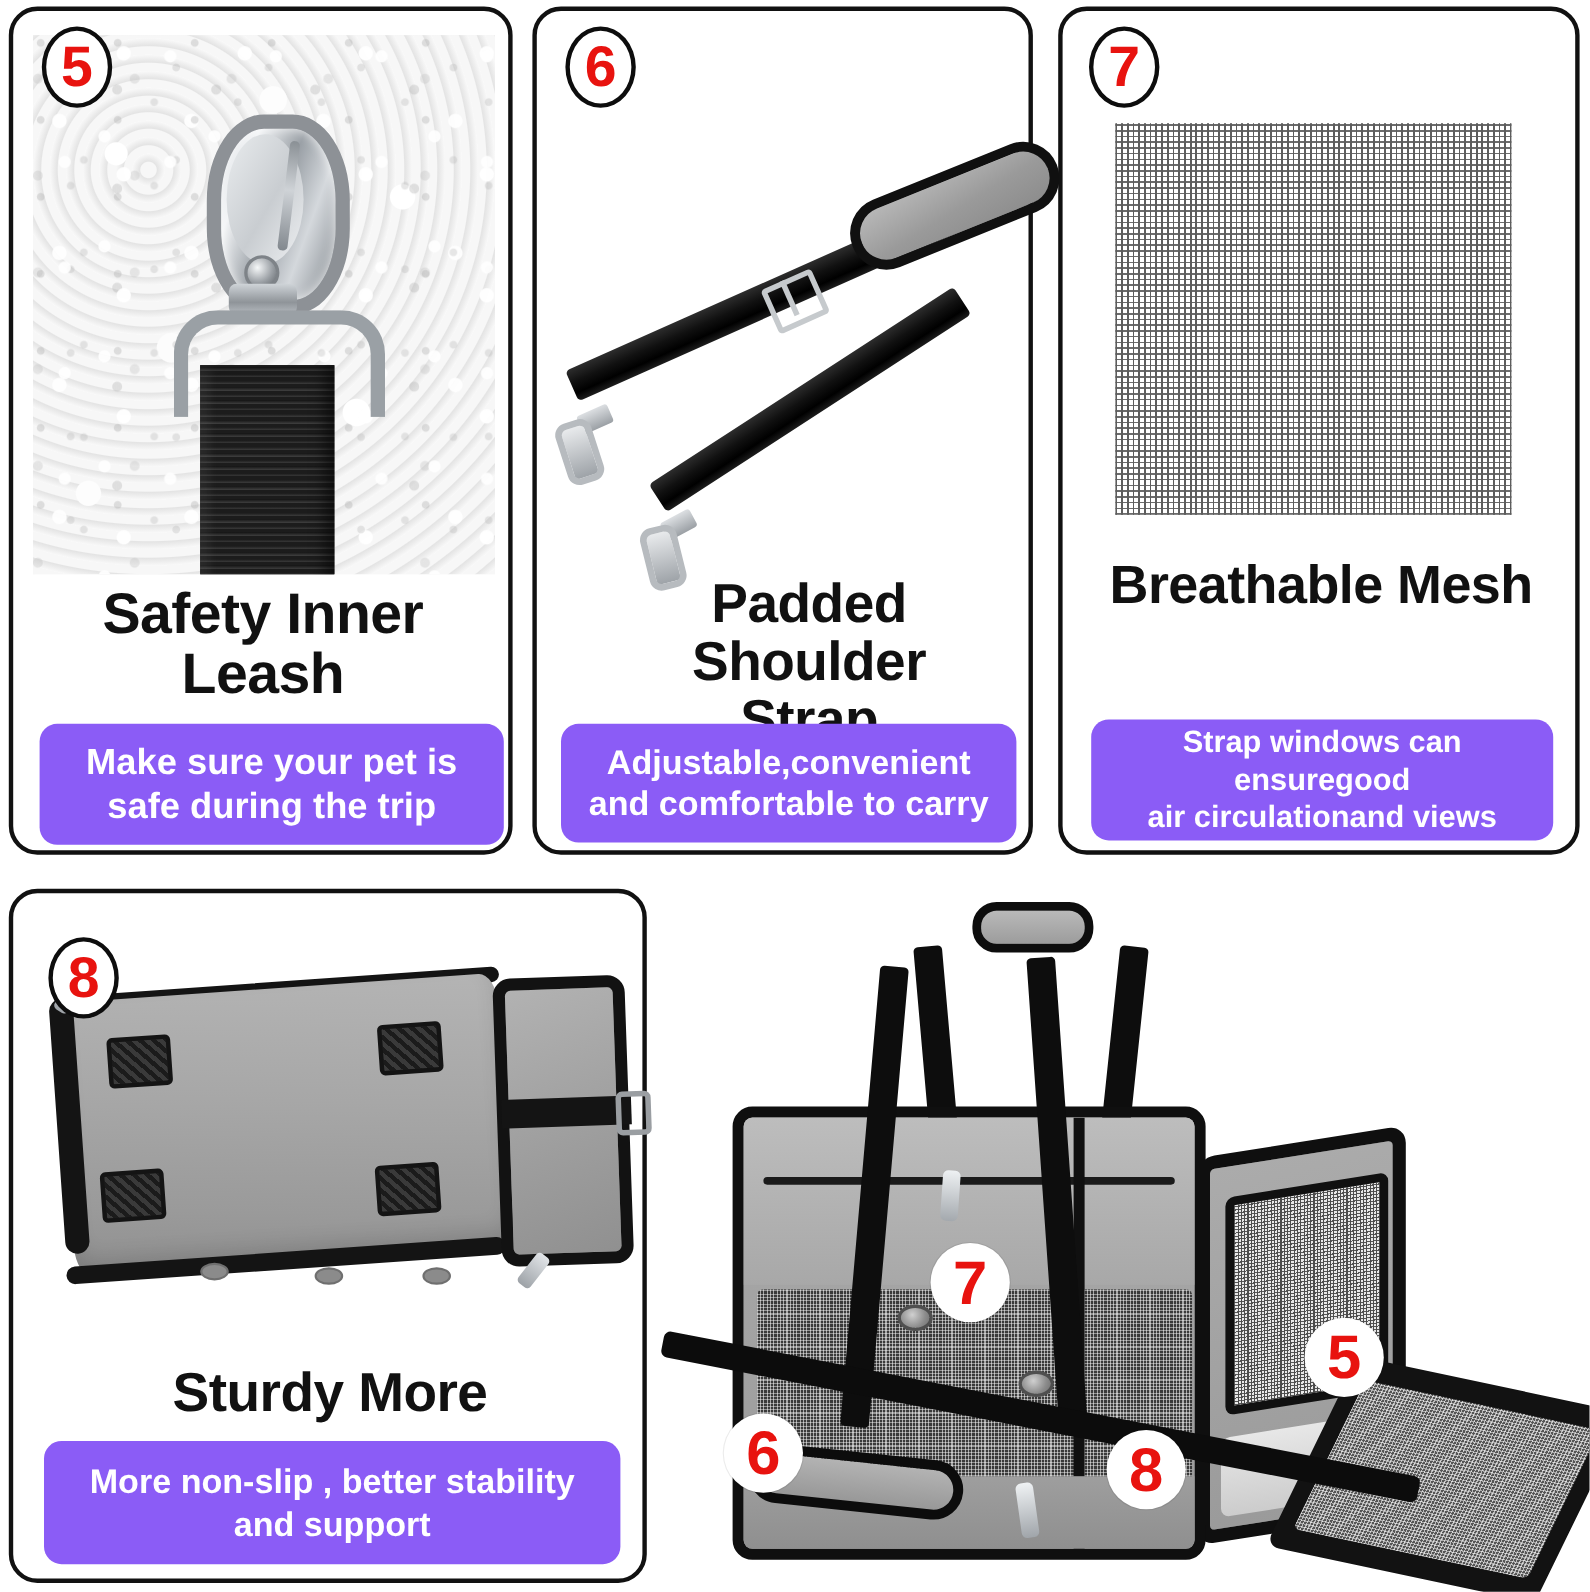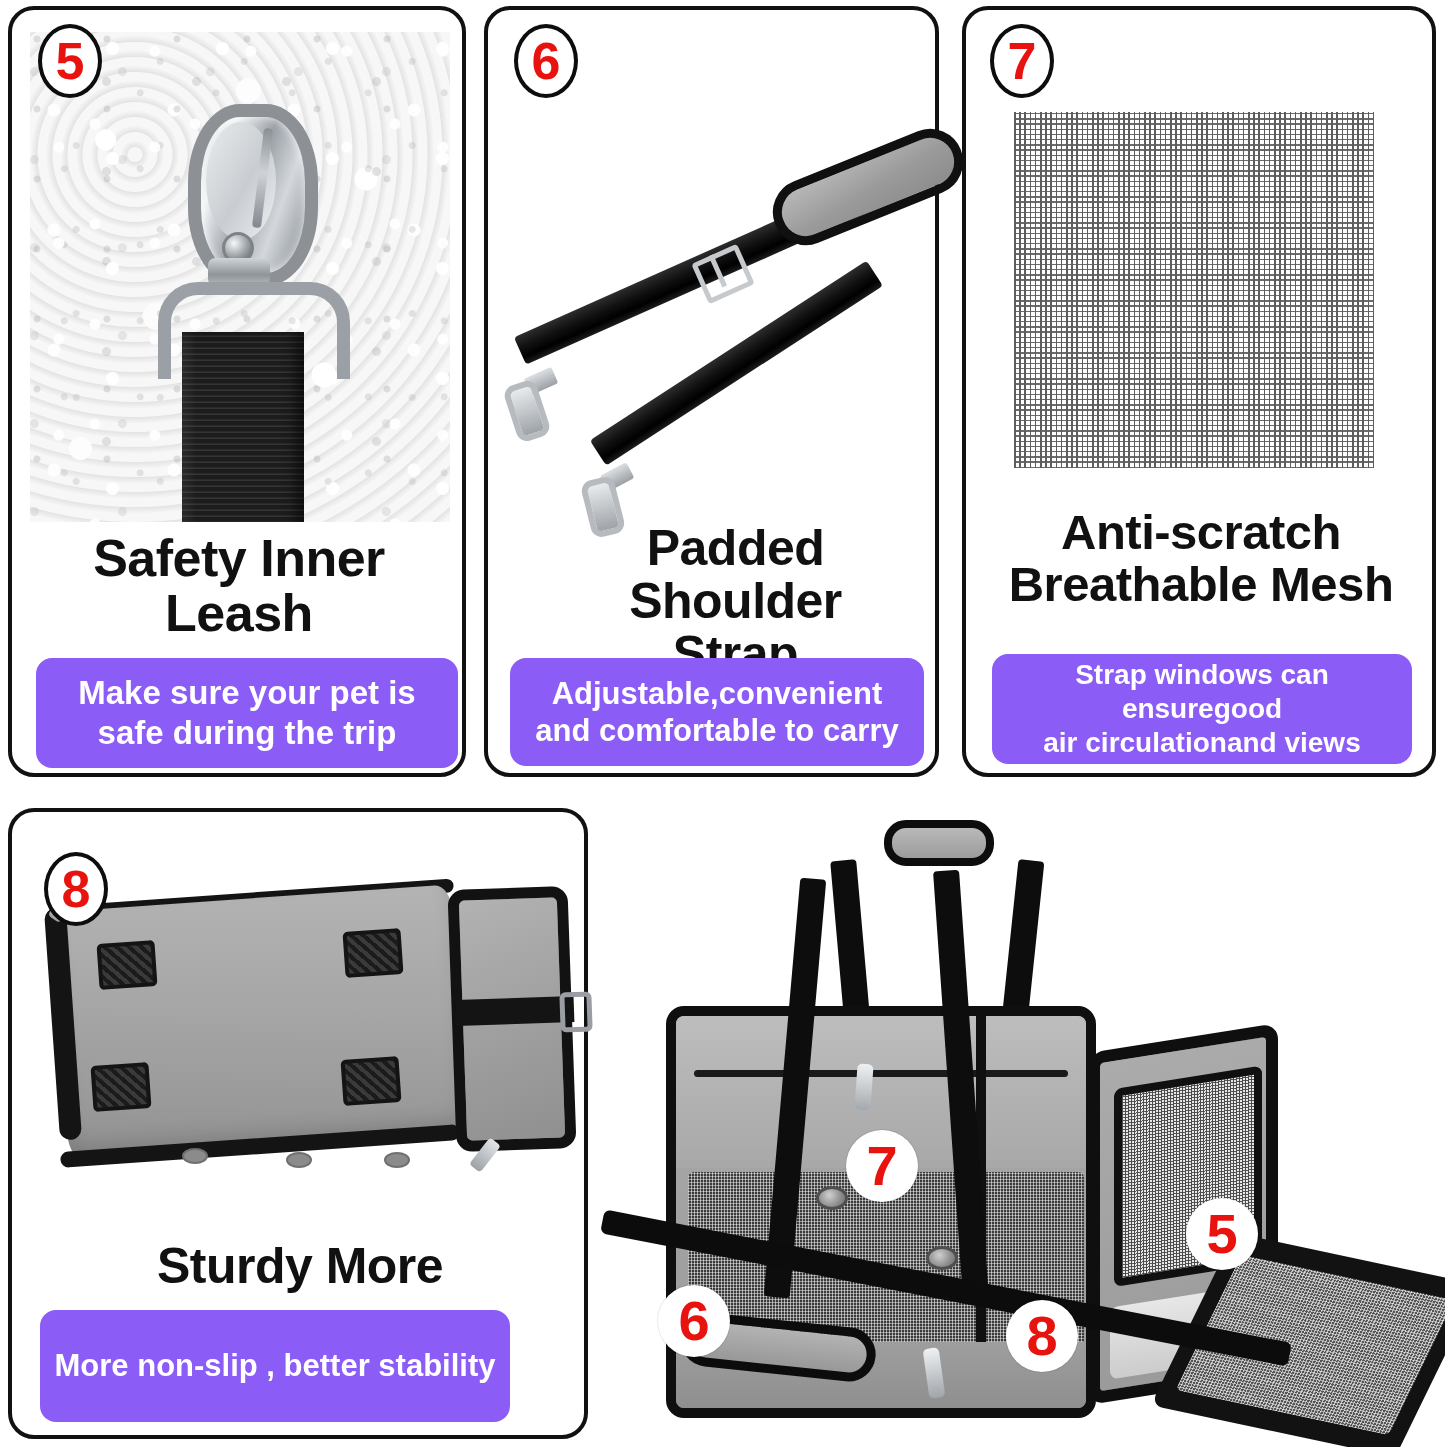--- a/index.html
+++ b/index.html
@@ -265,21 +265,21 @@
   .vent-hole {
     position: absolute; width: 22px; height: 12px; border-radius: 50%;
     background: #8b8b8b; border: 2px solid #6f6f6f;
   }
   #vent-1 { left: 150px; top: 296px; }
   #vent-2 { left: 254px; top: 300px; }
   #vent-3 { left: 352px; top: 300px; }
 
   #title-base { top: 428px; font-size: 50px; }
   #caption-base {
-    left: 28px; top: 498px; width: 470px; height: 112px;
+    left: 28px; top: 498px; width: 524px; height: 112px;
     font-size: 31px; line-height: 1.26;
   }
 
   
   #hero { position: absolute; left: 596px; top: 800px; width: 849px; height: 647px; }
 
   .handle-strap {
     position: absolute; background: #0d0d0d; border-radius: 4px;
   }
   #handle-l-front { left: 186px; top: 78px; width: 26px; height: 420px; transform: rotate(5deg); }
@@ -460,21 +460,20 @@
   </div>
 </div>
 
 <div class="panel" id="panel-mesh">
 
   <div class="mesh-swatch"></div>
 
   <div class="badge" style="left:24px; top:14px;">7</div>
 
   <div class="feat-title" id="title-mesh">
-    <div>Anti-scratch</div>
     <div>Breathable Mesh</div>
   </div>
 
   <div class="caption" id="caption-mesh">
     <div>
       <span>Strap windows can</span>
       <span>ensuregood</span>
       <span>air circulationand views</span>
     </div>
   </div>
@@ -501,20 +500,21 @@
     <div class="vent-hole" id="vent-3"></div>
   </div>
 
   <div class="badge" style="left:32px; top:40px;">8</div>
 
   <div class="feat-title" id="title-base">Sturdy More</div>
 
   <div class="caption" id="caption-base">
     <div>
       <span>More non-slip , better stability</span>
+      <span>and support</span>
     </div>
   </div>
 </div>
 
 <div id="hero">
 
   <div class="handle-strap" id="handle-l-back"></div>
   <div class="handle-strap" id="handle-r-back"></div>
   <div class="handle-grip"></div>
 

